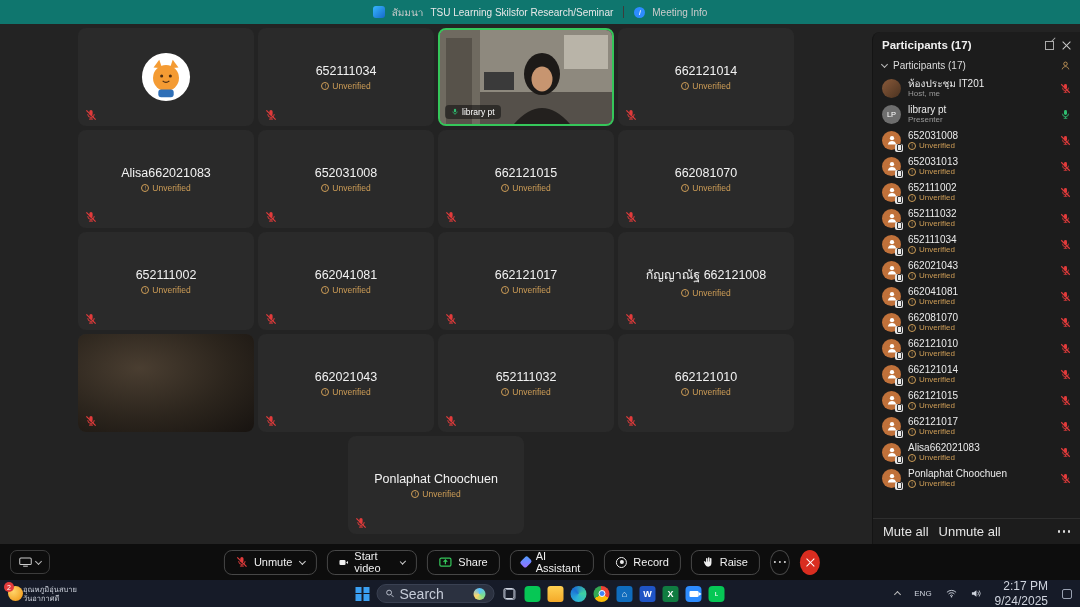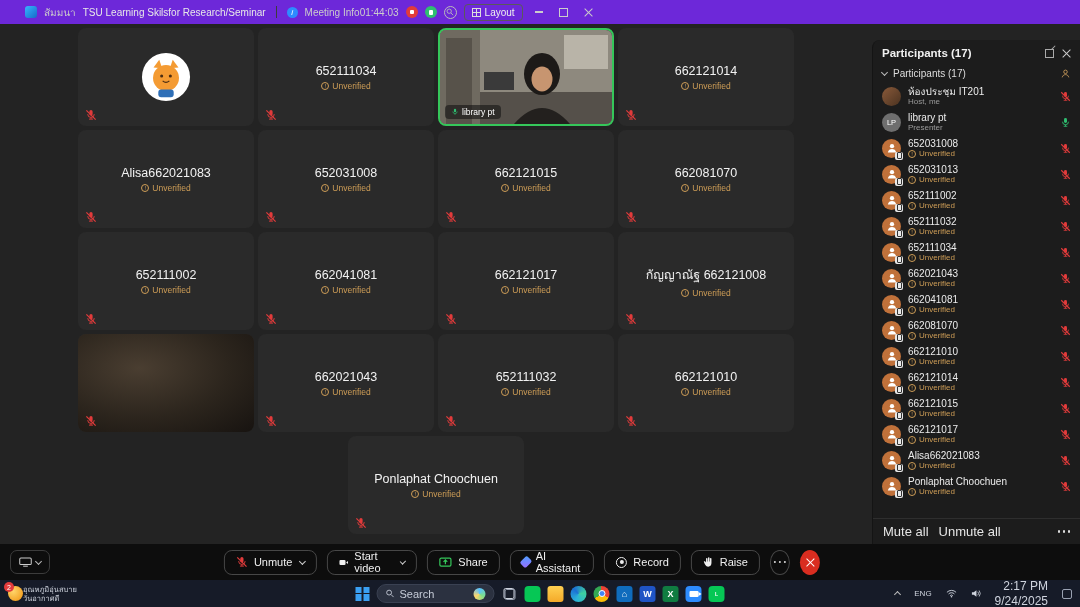--- a/index.html
+++ b/index.html
@@ -1,21 +1,21 @@
 <!DOCTYPE html>
 <html><head>
 <meta charset="utf-8">
 <style>
 *{box-sizing:border-box;margin:0;padding:0}
 html,body{width:1080px;height:607px;overflow:hidden}
 body{font-family:"Liberation Sans",sans-serif;background:#232323;color:#ddd}
 .screen{width:1080px;height:607px;display:flex;flex-direction:column}
 
 
-.titlebar{height:24px;background:#6d28d9;display:flex;align-items:center;justify-content:flex-start;padding:0 25px;font-size:10px;color:#ccc;flex:0 0 auto}
+.titlebar{height:24px;background:#0f766e;display:flex;align-items:center;justify-content:center;padding:0 12px;font-size:10px;color:#ccc;flex:0 0 auto}
 .tb-left,.tb-right{display:flex;align-items:center;gap:7px}
 .app-icon{width:12px;height:12px;border-radius:3px;background:linear-gradient(135deg,#37b6ff,#1669c9);display:inline-block}
 .tb-title{color:#e8e8e8}
 .tb-sep{width:1px;height:12px;background:#3c3c3c;margin:0 3px}
 .info-icon{width:11px;height:11px;border-radius:50%;background:#2d8cff;color:#fff;font-size:8px;display:inline-flex;align-items:center;justify-content:center;font-style:italic}
 .dot-rec{width:12px;height:12px;border-radius:50%;background:#e23b3b;display:inline-flex;align-items:center;justify-content:center}
 .dot-rec::after{content:"";width:4px;height:4px;background:#fff;border-radius:1px}
 .dot-sec{width:12px;height:12px;border-radius:50%;background:#2fbf71;display:inline-flex;align-items:center;justify-content:center}
 .dot-sec::after{content:"";width:4px;height:5px;background:#fff;border-radius:1px}
 .circ-search{width:13px;height:13px;border:1px solid #bbb;border-radius:50%;display:inline-flex;align-items:center;justify-content:center}
@@ -42,21 +42,21 @@
 .shield{display:inline-flex;width:8px;height:8px;border:1px solid #cf9e57;border-radius:50%;font-size:6px;line-height:6px;align-items:center;justify-content:center;color:#cf9e57;flex:0 0 auto}
 .tile-mic{position:absolute;left:7px;bottom:5px;display:flex}
 .tile .video-scene,.tile .dark-scene,.tile .tile-avatar,.tile .video-label{display:none}
 .tile.k-video .video-scene{display:block;position:absolute;inset:0}
 .tile.k-video .video-label{display:flex;position:absolute;left:5px;bottom:5px;align-items:center;gap:3px;background:rgba(20,20,20,.6);border-radius:4px;padding:2px 6px;font-size:8.5px;color:#fff}
 .tile.k-video-dark .dark-scene{display:block;position:absolute;inset:0;background:radial-gradient(ellipse at 35% 35%,#4a3e31,#2c251d 55%,#171310)}
 .tile.k-avatar .tile-avatar{display:flex;position:absolute;inset:0;align-items:center;justify-content:center}
 .mascot{width:50px;height:50px}
 
 
-.sidebar{width:208px;background:#1c1c1c;margin-top:16px;border-radius:8px 0 0 0;display:flex;flex-direction:column;min-height:0;border-left:1px solid #141414}
+.sidebar{width:208px;background:#1c1c1c;margin-top:8px;border-radius:8px 0 0 0;display:flex;flex-direction:column;min-height:0;border-left:1px solid #141414}
 .sb-header{height:26px;display:flex;align-items:center;justify-content:space-between;padding:0 9px;flex:0 0 auto}
 .sb-title{font-size:11.5px;font-weight:bold;color:#f0f0f0}
 .sb-hicons{display:flex;gap:8px;align-items:center}
 .popout-icon{width:9px;height:9px;border:1.1px solid #aaa;position:relative;display:inline-block}
 .popout-icon::after{content:"";position:absolute;right:-3px;top:-3px;width:5px;height:1.1px;background:#aaa;transform:rotate(-45deg)}
 .sb-invite-row{display:flex;align-items:center;gap:6px;padding:3px 9px 5px;flex:0 0 auto}
 .invite-btn{display:flex;align-items:center;gap:4px;border:1px solid #5a5a5a;border-radius:12px;height:20px;padding:0 9px;font-size:9.5px;color:#eee;flex:1}
 .sb-section{display:flex;align-items:center;gap:6px;padding:2px 9px 4px;flex:0 0 auto}
 .chev{width:5px;height:5px;border-right:1.2px solid #bbb;border-bottom:1.2px solid #bbb;transform:rotate(45deg);display:inline-block;margin-top:-2px}
 .sb-section-label{font-size:10px;color:#ddd;flex:1}
@@ -106,21 +106,21 @@
 
 
 .taskbar{height:27px;background:#161b28;display:flex;align-items:center;padding:0 8px;flex:0 0 auto;position:relative;font-size:8px;color:#cfd4de}
 .weather{display:flex;align-items:center;}
 .weather-icon{width:15px;height:15px;border-radius:50%;background:radial-gradient(circle at 35% 35%,#ffd66b,#f0920e);position:relative;flex:0 0 auto}
 .badge{position:absolute;top:-4px;left:-4px;min-width:10px;height:10px;border-radius:5px;background:#e23b3b;color:#fff;font-size:7px;display:flex;align-items:center;justify-content:center;padding:0 2px}
 .weather-text{line-height:1.2;font-size:7.5px}
 .tb-center{position:absolute;left:50%;transform:translateX(-50%);display:flex;align-items:center;gap:7px}
 .winlogo{width:14px;height:14px;display:grid;grid-template-columns:1fr 1fr;grid-template-rows:1fr 1fr;gap:1.5px}
 .winlogo i{background:#3aa0f3;display:block}
-.search-pill{display:flex;align-items:center;gap:5px;background:#2b3140;border:1px solid #3a4152;border-radius:10px;height:19px;padding:0 8px;width:118px;color:#c6ccd8;font-size:11px}
+.search-pill{display:flex;align-items:center;gap:5px;background:#2b3140;border:1px solid #3a4152;border-radius:10px;height:19px;padding:0 8px;width:118px;color:#c6ccd8;font-size:14px}
 .search-pill .sphere{margin-left:auto;width:12px;height:12px;border-radius:50%;background:conic-gradient(#59c2ff,#7ee08a,#ffd66b,#59c2ff)}
 .app16{width:16px;height:16px;border-radius:3px;display:flex;align-items:center;justify-content:center;color:#fff;font-size:9px;font-weight:bold}
 .taskview{background:transparent;position:relative}
 .taskview::before{content:"";position:absolute;left:2px;top:2px;width:9px;height:9px;border:1.1px solid #cfd4de;border-radius:2px;background:#161b28}
 .taskview::after{content:"";position:absolute;right:2px;bottom:2px;width:9px;height:9px;border:1.1px solid #9aa2b2;border-radius:2px}
 .folder{background:linear-gradient(180deg,#ffd051,#f4a929)}
 .edge{border-radius:50%;background:conic-gradient(from 200deg,#2bb3d8,#1b6fd4,#3fd0a0,#2bb3d8)}
 .chrome{border-radius:50%;background:conic-gradient(#ea4335 0 33%,#fbbc05 0 66%,#34a853 0 100%);position:relative}
 .chrome::after{content:"";position:absolute;inset:4.5px;border-radius:50%;background:#4285f4;border:1.5px solid #fff}
 .store{background:#0f6cbd}
@@ -142,40 +142,20 @@
 <div class="screen">
 
   <div class="titlebar">
     <div class="tb-left">
       <span class="app-icon"></span>
       <span>สัมมนา</span>
       <span class="tb-title">TSU Learning Skilsfor Research/Seminar</span>
       <span class="tb-sep"></span>
       <span class="info-icon">i</span>
       <span>Meeting Info</span>
-    </div>
-    <div class="tb-right">
-      <span>01:44:03</span>
-      <span class="dot-rec"></span>
-      <span class="dot-sec"></span>
-      <span class="circ-search">
-        <svg width="8" height="8" viewBox="0 0 10 10">
-            <circle cx="4" cy="4" r="2.7" fill="none" stroke="#bbb" stroke-width="1.1"></circle>
-            <line x1="6.2" y1="6.2" x2="9" y2="9" stroke="#bbb" stroke-width="1.1"></line>
-          </svg>
-      </span>
-      <span class="layout-btn">
-        <span class="layout-grid-icon"></span>
-        <span>Layout</span>
-      </span>
-      <span class="win min"></span>
-      <span class="win max"></span>
-      <span class="win">
-          <span class="x-icon"></span>
-        </span>
     </div>
   </div>
 
   <div class="main">
     <div class="stage">
       <div class="grid">
   <div class="tile k-avatar">
 
     <div class="tile-avatar">
       <svg class="mascot" viewBox="0 0 52 52">

